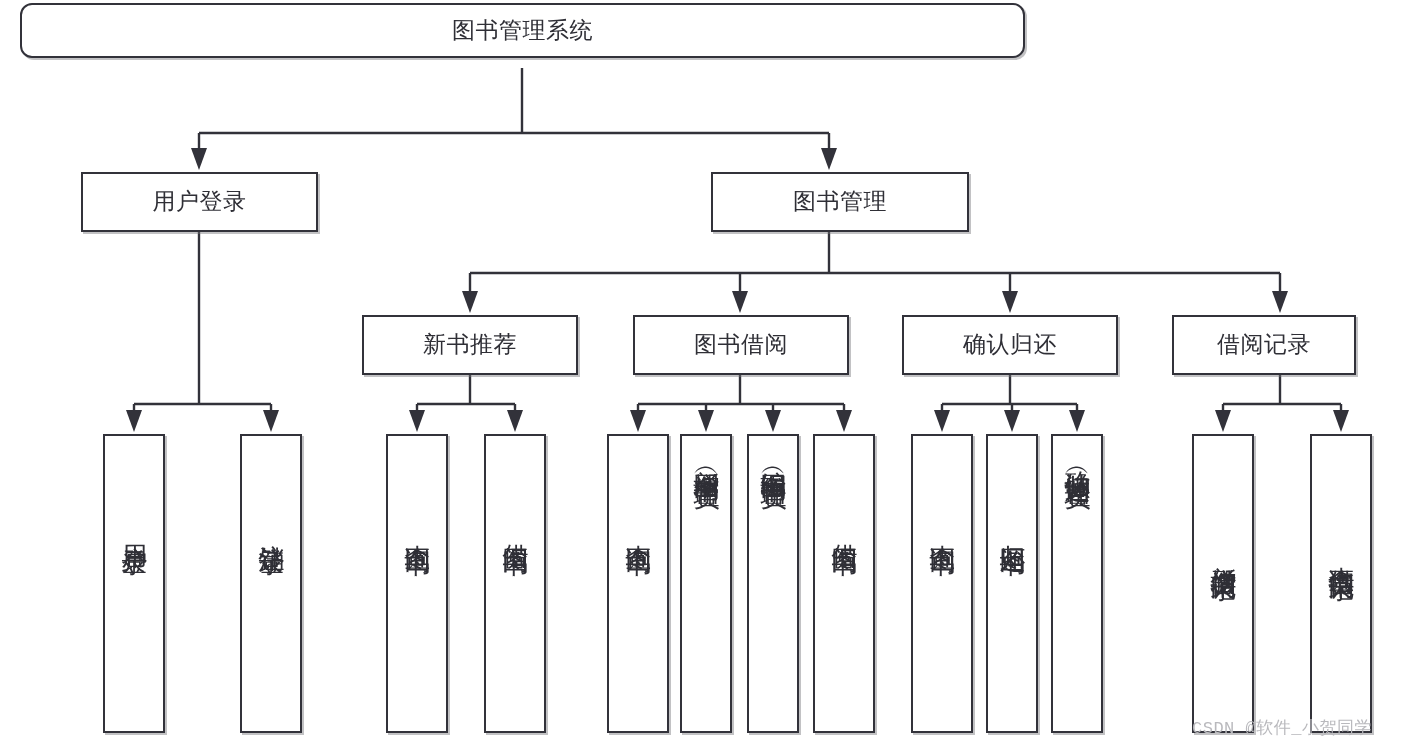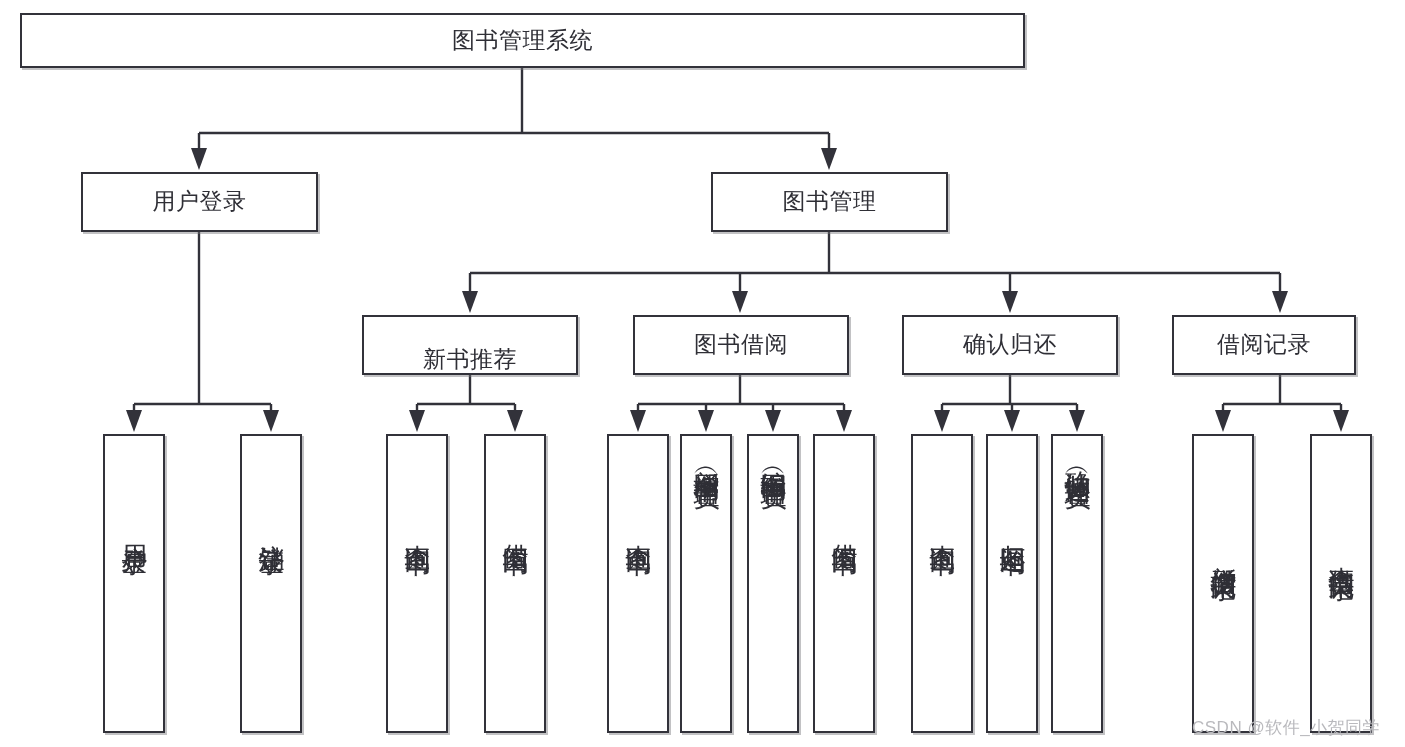--- a/index.html
+++ b/index.html
@@ -73,21 +73,21 @@
   .node.leaf.mid3 .lbl {
     padding-top: 96px;
   }
   .watermark {
     position: absolute;
     font-size: 17px;
     color: #b9b9bd;
     letter-spacing: 0.5px;
     white-space: pre;
     z-index: 5;
-    font-family: Liberation Sans, sans-serif;
+    font-family: Liberation Mono, monospace;
   }
 </style>
 </head>
 <body>
 
 <div id="canvas">
   <svg id="edges" viewBox="0 0 1405 747">
       <line x1="522" y1="68" x2="522" y2="133" stroke="#32323a" stroke-width="2.4"></line>
       <line x1="199" y1="133" x2="829" y2="133" stroke="#32323a" stroke-width="2.4"></line>
       <line x1="199" y1="133" x2="199" y2="148" stroke="#32323a" stroke-width="2.4"></line>
@@ -135,30 +135,30 @@
       <line x1="1077" y1="404" x2="1077" y2="410" stroke="#32323a" stroke-width="2.4"></line>
       <polygon points="1069,410 1085,410 1077,432" fill="#32323a"></polygon>
       <line x1="1280" y1="375" x2="1280" y2="404" stroke="#32323a" stroke-width="2.4"></line>
       <line x1="1223" y1="404" x2="1341" y2="404" stroke="#32323a" stroke-width="2.4"></line>
       <line x1="1223" y1="404" x2="1223" y2="410" stroke="#32323a" stroke-width="2.4"></line>
       <polygon points="1215,410 1231,410 1223,432" fill="#32323a"></polygon>
       <line x1="1341" y1="404" x2="1341" y2="410" stroke="#32323a" stroke-width="2.4"></line>
       <polygon points="1333,410 1349,410 1341,432" fill="#32323a"></polygon>
     </svg>
   <div id="nodes">
-      <div class="node horiz root" style="left: 20px; top: 13px; width: 1005px; height: 55px;">
+      <div class="node horiz root" style="left: 20px; top: 3px; width: 1005px; height: 55px; border-radius: 12px;">
         <span class="lbl">图书管理系统</span>
       </div>
       <div class="node horiz" style="left: 81px; top: 172px; width: 237px; height: 60px;">
         <span class="lbl">用户登录</span>
       </div>
-      <div class="node horiz" style="left: 711px; top: 172px; width: 237px; height: 60px;">
+      <div class="node horiz" style="left: 711px; top: 172px; width: 258px; height: 60px;">
         <span class="lbl">图书管理</span>
       </div>
-      <div class="node horiz" style="left: 362px; top: 315px; width: 216px; height: 60px; align-items: flex-end;">
+      <div class="node horiz" style="left: 362px; top: 315px; width: 216px; height: 60px;">
         <span class="lbl">新书推荐</span>
       </div>
       <div class="node horiz" style="left: 633px; top: 315px; width: 216px; height: 60px;">
         <span class="lbl">图书借阅</span>
       </div>
       <div class="node horiz" style="left: 902px; top: 315px; width: 216px; height: 60px;">
         <span class="lbl">确认归还</span>
       </div>
       <div class="node horiz" style="left: 1172px; top: 315px; width: 184px; height: 60px;">
         <span class="lbl">借阅记录</span>

